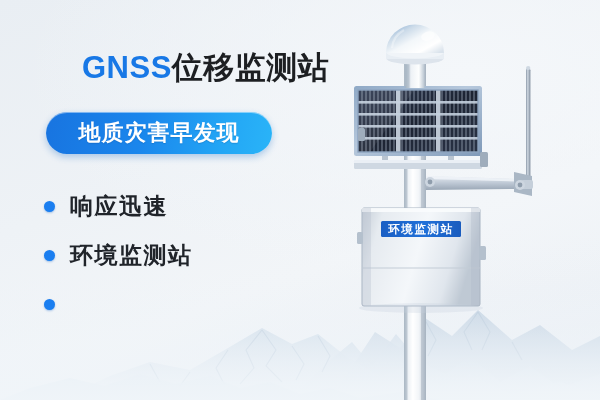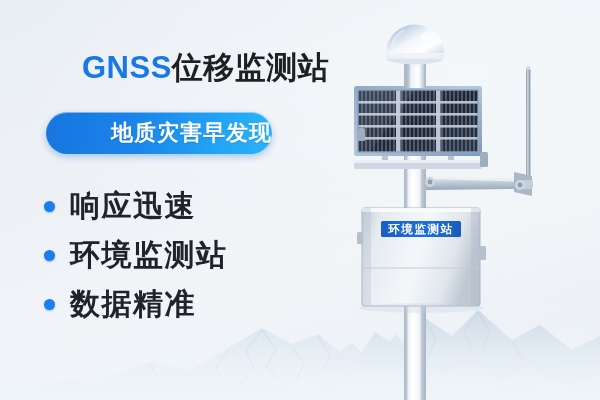--- a/index.html
+++ b/index.html
@@ -23,36 +23,36 @@
     font-size:31px;font-weight:bold;letter-spacing:.5px;
     color:#1d1f22;white-space:nowrap;line-height:1;margin-left:36px;
   }
   .headline .hl-accent{color:#1878e6;}
 
   .pill{
     position:absolute;left:46px;top:112px;
     width:226px;height:42px;border-radius:21px;
     background:linear-gradient(100deg,#1874e0 0%,#1a86ec 42%,#23a6f5 78%,#2ab4f8 100%);
     box-shadow:0 3px 7px rgba(25,110,200,.32),inset 0 1px 0 rgba(255,255,255,.45);
-    display:flex;align-items:center;justify-content:flex-end;
+    display:flex;align-items:center;justify-content:center;
   }
   .pill span{
     color:#fff;font-size:22px;font-weight:bold;letter-spacing:1px;
     text-shadow:0 1px 1px rgba(10,70,140,.25);
   }
 
   .bullets{position:absolute;left:44px;top:182px;}
   .bullet{display:flex;align-items:center;height:49px;}
   .dot{
     width:11px;height:11px;border-radius:50%;
     background:#1a7ef0;flex:none;margin-right:15px;
     box-shadow:0 1px 2px rgba(20,100,200,.35);
   }
   .bullet .btxt{
-    font-size:30px;font-weight:bold;color:#20242a;letter-spacing:1.5px;
+    font-size:23px;font-weight:bold;color:#20242a;letter-spacing:1.5px;
     white-space:nowrap;
   }
 
   
   .station{position:absolute;left:330px;top:0;width:270px;height:400px;}
 </style>
 </head>
 <body>
 
 <div id="banner">
@@ -280,17 +280,16 @@
     <div class="bullet">
       <span class="dot"></span>
       <span class="btxt">响应迅速</span>
     </div>
     <div class="bullet">
       <span class="dot"></span>
       <span class="btxt">环境监测站</span>
     </div>
     <div class="bullet">
       <span class="dot"></span>
-      <span class="btxt">数据精准</span>
     </div>
   </div>
 
 </div>
 
 </body></html>

